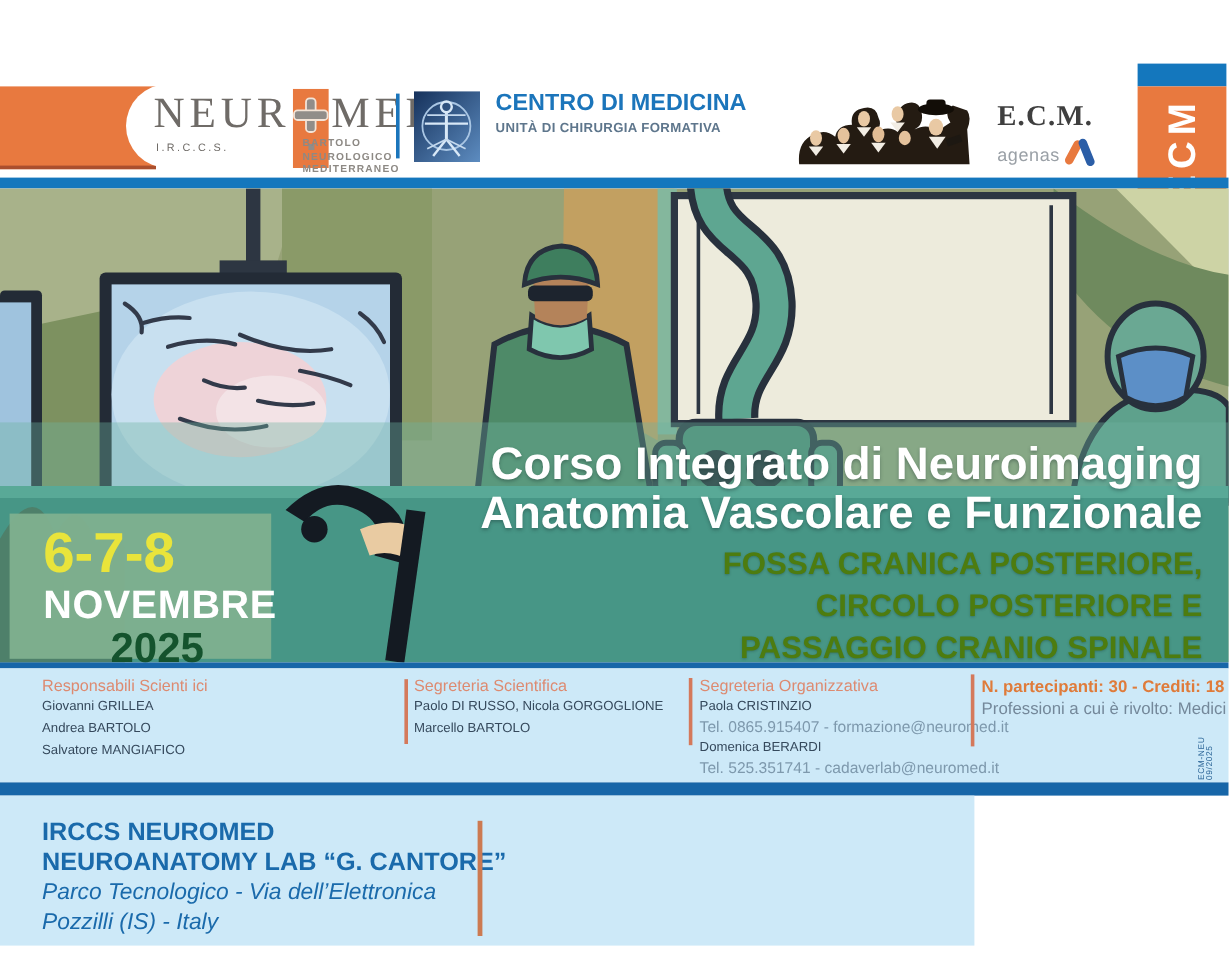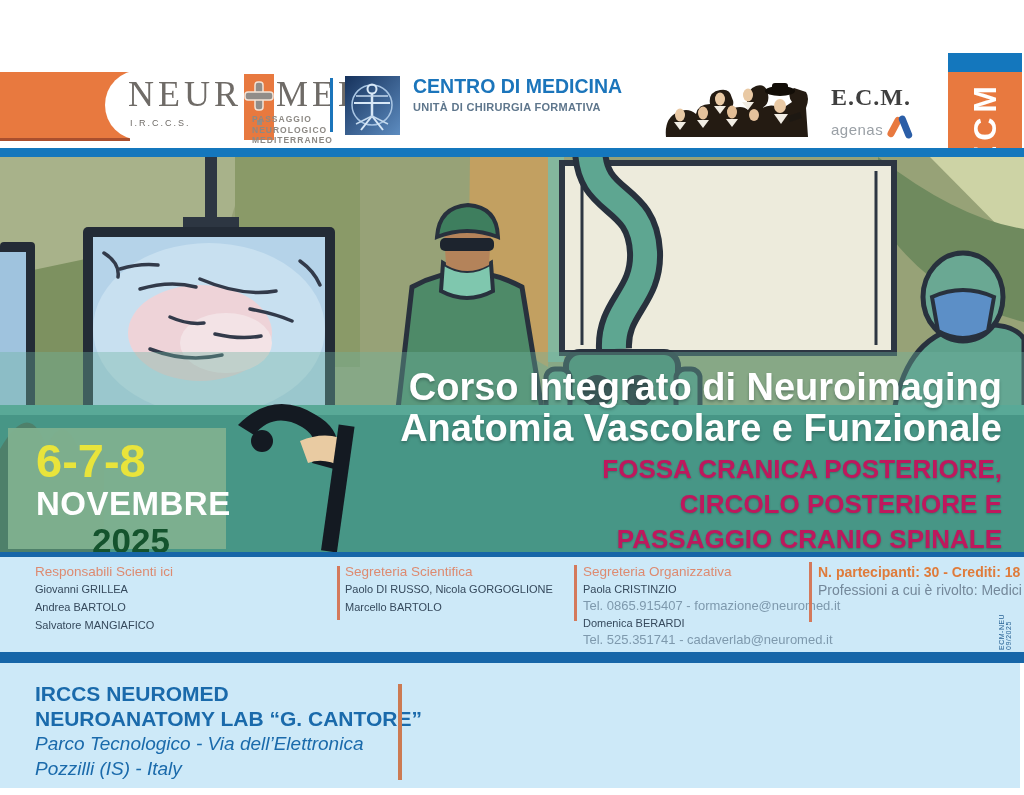--- a/index.html
+++ b/index.html
@@ -38,21 +38,21 @@
   
   .illustration{position:absolute;left:0;top:157px;width:1024px;height:395px;}
   .date-panel{position:absolute;left:8px;top:428px;width:218px;height:121px;
               background:rgba(127,176,143,0.95);padding:9px 0 0 28px;box-sizing:border-box;}
   .date-days{font-size:47px;line-height:48px;font-weight:bold;color:#e9e43b;}
   .date-month{font-size:33px;line-height:37px;font-weight:bold;color:#ffffff;letter-spacing:.5px;}
   .date-year{font-size:35px;line-height:38px;font-weight:bold;color:#14532d;text-align:center;}
   .hero-text{position:absolute;top:367px;right:22px;text-align:right;}
   .hero-title{font-size:38px;line-height:41px;font-weight:bold;color:#ffffff;
               text-shadow:0 2px 3px rgba(20,40,40,.35);}
-  .hero-sub{margin-top:5px;font-size:26px;line-height:30px;font-weight:bold;color:#be185d;
+  .hero-sub{margin-top:5px;font-size:26px;line-height:30px;font-weight:bold;color:#4d7c0f;
             text-shadow:0 1px 2px rgba(20,40,40,.3);}
 
   
   .strip-bar-top{position:absolute;left:0;top:552px;width:1024px;height:5px;background:#1766a8;}
   .info-strip{position:absolute;left:0;top:557px;width:1024px;height:95px;background:#cde9f8;}
   .strip-bar-mid{position:absolute;left:0;top:652px;width:1024px;height:11px;background:#1766a8;}
   .col{position:absolute;top:6px;}
   .col1{left:35px;} .col2{left:345px;} .col3{left:583px;} .col4{left:818px;}
   .col-header{font-size:13.5px;color:#dd8a70;line-height:17px;}
   .col-line{font-size:11px;color:#35495c;line-height:18px;}
@@ -60,21 +60,21 @@
   .col-part{font-size:14px;font-weight:bold;color:#df7b3a;line-height:18px;}
   .col-prof{font-size:14px;color:#74889a;line-height:18px;}
   .vdiv{position:absolute;width:3px;background:#d4795b;}
   .vdiv1{left:337px;top:566px;height:54px;}
   .vdiv2{left:574px;top:565px;height:56px;}
   .vdiv3{left:809px;top:562px;height:60px;}
   .code-vert{position:absolute;left:998px;top:586px;height:64px;display:flex;align-items:center;}
   .code-vert span{writing-mode:vertical-rl;transform:rotate(180deg);font-size:7px;color:#2a6496;letter-spacing:.5px;}
 
   
-  .venue{position:absolute;left:0;top:663px;width:1020px;height:125px;background:#cde9f8;}
+  .venue{position:absolute;left:0;top:663px;width:812px;height:125px;background:#cde9f8;}
   .venue-text{position:absolute;left:35px;top:18px;}
   .venue-l1,.venue-l2{font-size:21px;font-weight:bold;color:#1a6aab;line-height:25px;}
   .venue-l3,.venue-l4{font-size:19px;font-style:italic;color:#1a6aab;line-height:25px;}
   .venue-div{position:absolute;left:398px;top:21px;width:4px;height:96px;background:#cc7a52;}
 </style>
 </head>
 <body>
 
 <div id="poster">
 
@@ -89,21 +89,21 @@
           <rect x="0" y="0" width="30" height="66" fill="#e8793f"></rect>
           <rect x="11" y="8" width="8" height="28" rx="3" fill="#918d89" stroke="#f3e3d6" stroke-width="1.5"></rect>
           <rect x="1" y="18" width="28" height="8" rx="3" fill="#918d89" stroke="#f3e3d6" stroke-width="1.5"></rect>
           <rect x="13" y="46" width="5" height="5" fill="#918d89"></rect>
         </svg>
       </span>
       <span class="nm-word">MED</span>
     </div>
     <span class="nm-irccs">I.R.C.C.S.</span>
     <div class="nm-inst">
-      <div>PASSAGGIO</div>
+      <div>BARTOLO</div>
       <div>NEUROLOGICO</div>
       <div>MEDITERRANEO</div>
     </div>
   </div>
 
   <div class="hdr-divider"></div>
 
   <span class="vitruvian">
     <svg width="55" height="59" viewBox="0 0 55 59">
       <defs>

